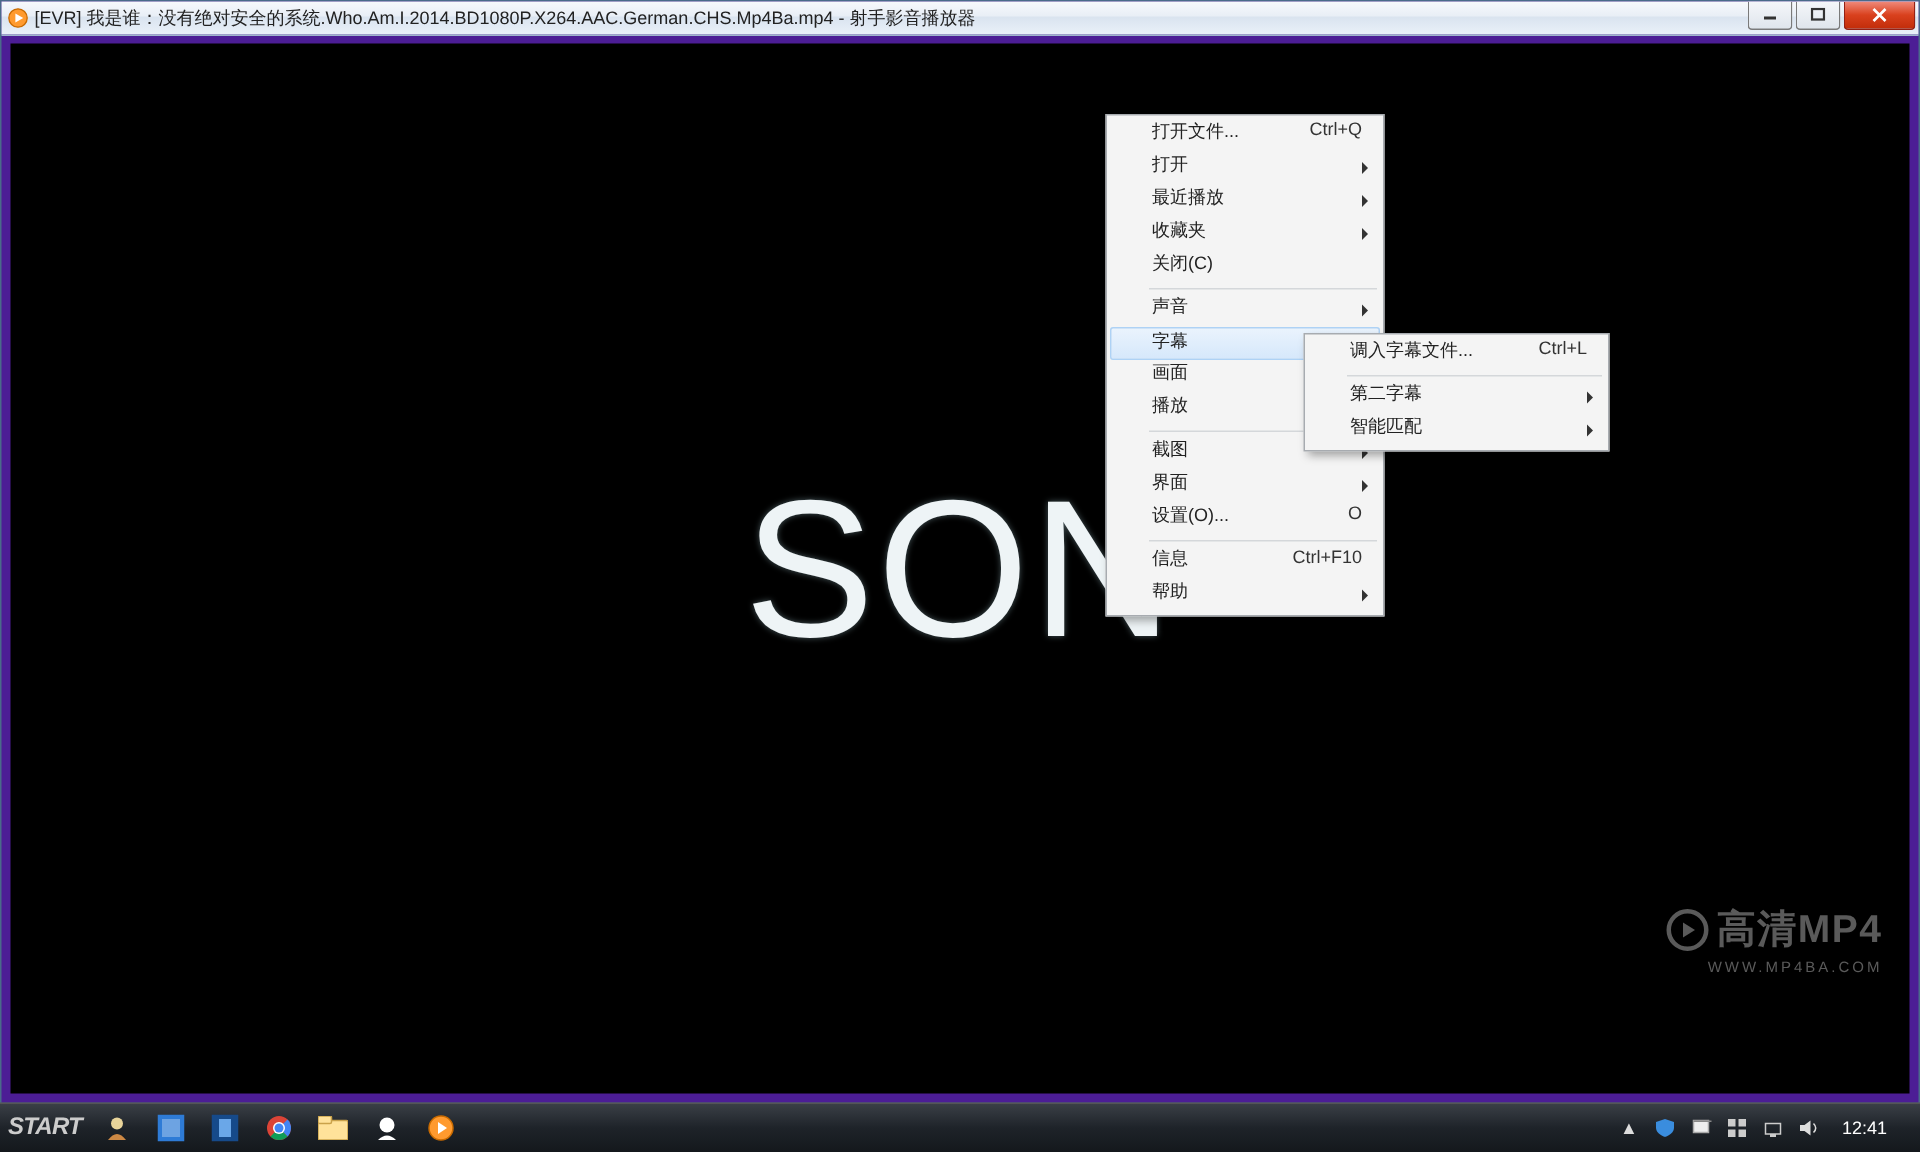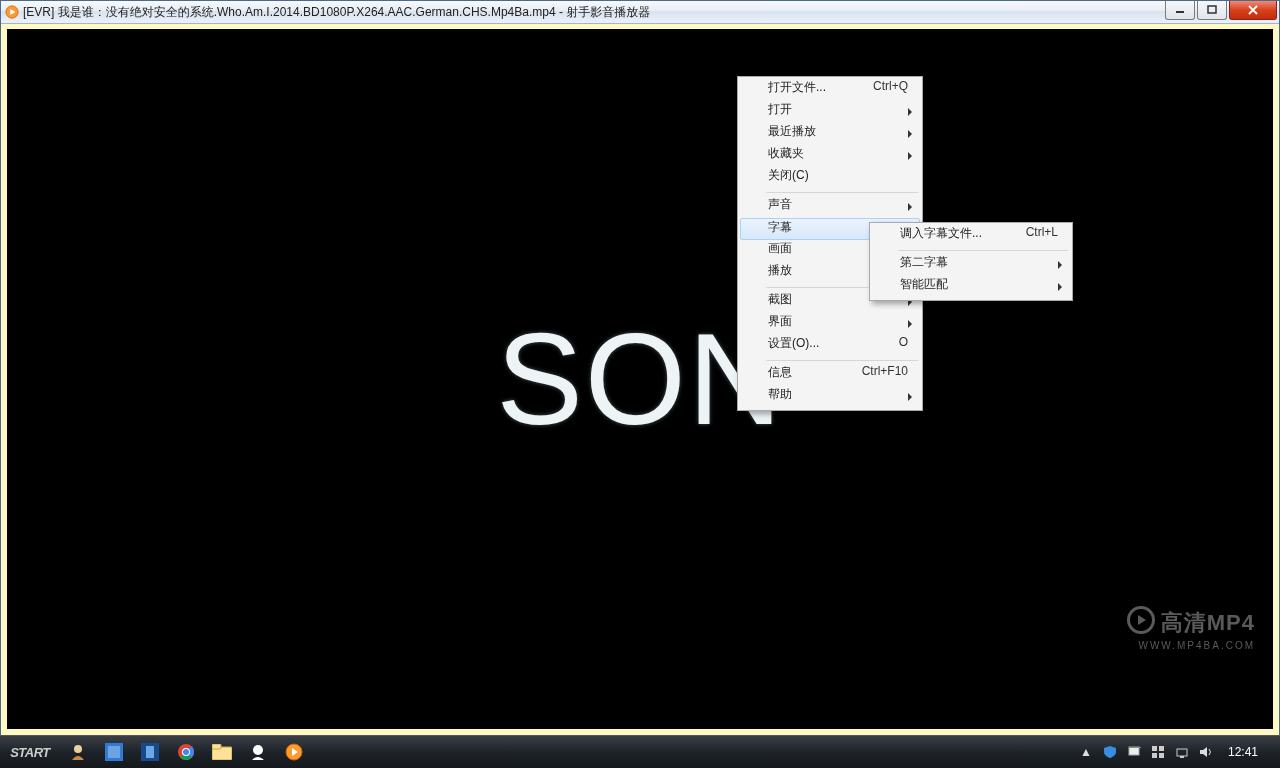--- a/index.html
+++ b/index.html
@@ -1,35 +1,35 @@
 <!DOCTYPE html>
 <html><head>
 <meta charset="utf-8">
 <style>
 html,body{margin:0;padding:0;width:1280px;height:768px;overflow:hidden;font-family:"Microsoft YaHei","Segoe UI",Tahoma,sans-serif;font-size:12px;background:#000}
 
 .taskbar{position:absolute;left:0;right:0;bottom:0;height:32px;background:linear-gradient(to bottom,#3a3f46 0%,#1e2329 50%,#14181c 100%);display:flex;align-items:center;color:#ddd;border-top:1px solid #555}
-.start-btn{width:60px;height:32px;display:flex;align-items:center;justify-content:center;font-weight:bold;font-style:italic;color:#ccc;font-size:13px;letter-spacing:-0.5px}
+.start-btn{width:60px;height:32px;display:flex;align-items:center;justify-content:center;font-weight:bold;font-style:italic;color:#ccc;font-size:16px;letter-spacing:-0.5px}
 .tb-icon{width:34px;height:28px;margin:0 1px;border-radius:2px;display:flex;align-items:center;justify-content:center}
 .tb-icon svg,.tb-icon span{pointer-events:none}
 .tray{margin-left:auto;display:flex;align-items:center;gap:8px;padding:0 6px}
 .tray .clock{color:#fff;font-size:12px;margin-left:6px;margin-right:16px}
 .tray-ico{width:16px;height:16px;display:flex;align-items:center;justify-content:center;color:#ddd}
 
-.win{position:absolute;left:0;top:0;width:1280px;height:736px;background:#fef9c3;border:1px solid #4a6a8a;box-sizing:border-box}
+.win{position:absolute;left:0;top:0;width:1280px;height:736px;background:#4c1d95;border:1px solid #4a6a8a;box-sizing:border-box}
 .titlebar{height:22px;background:linear-gradient(to bottom,#f7f9fc 0%,#e8eef6 45%,#d9e3ef 46%,#eaf1f9 100%);display:flex;align-items:center;border-bottom:1px solid #9fb6cc;position:relative}
 .title-ico{width:14px;height:14px;margin:0 4px 0 4px}
 .title-txt{color:#222;font-size:12px;white-space:nowrap;overflow:hidden}
 .win-ctrls{position:absolute;right:2px;top:0;display:flex;gap:2px}
 .win-btn{width:28px;height:18px;border:1px solid #7a7a7a;border-top:none;border-radius:0 0 3px 3px;background:linear-gradient(to bottom,#f5f7fa,#dfe5ec);display:flex;align-items:center;justify-content:center;font-size:10px;color:#333}
 .win-btn.close{background:linear-gradient(to bottom,#f08a7a 0%,#d9411e 50%,#c22d0a 100%);color:#fff;width:46px;border-color:#932015}
 .video-area{position:absolute;left:6px;right:6px;top:28px;bottom:6px;background:#000;display:flex;align-items:center;justify-content:center}
 .sony{font-family:"Arial Black",Arial,sans-serif;font-weight:400;color:#eef4f6;font-size:130px;letter-spacing:2px;text-shadow:0 0 4px rgba(180,220,230,.4)}
 .watermark{position:absolute;right:18px;bottom:78px;color:#5a5a5a;text-align:right;line-height:1}
-.watermark .l1{font-size:22px;font-weight:bold;letter-spacing:1px;display:flex;align-items:flex-end;gap:6px;justify-content:flex-end}
+.watermark .l1{font-size:26px;font-weight:bold;letter-spacing:1px;display:flex;align-items:flex-start;gap:6px;justify-content:flex-end}
 .watermark .l2{font-size:10px;letter-spacing:2px;margin-top:7px}
 .wm-play{width:22px;height:22px;border:3px solid #5a5a5a;border-radius:50%;display:inline-flex;align-items:center;justify-content:center}
 .wm-play::after{content:"";border-left:8px solid #5a5a5a;border-top:5px solid transparent;border-bottom:5px solid transparent;margin-left:2px}
 
 .menu{position:absolute;background:#f4f4f4;border:1px solid #a7abb0;box-shadow:3px 3px 6px rgba(0,0,0,.35);padding:2px;font-size:12px;color:#222}
 .menu .row{height:22px;display:flex;padding:0 30px 0 28px;white-space:nowrap;position:relative}
 .menu .row.hover{background:linear-gradient(to bottom,#eaf3fd,#d6e8fb);border:1px solid #aed2f5;border-radius:2px;padding:0 29px 0 27px;height:20px}
 .menu .sep{height:1px;background:#d4d7da;margin:3px 2px 3px 26px}
 .menu .arrow{position:absolute;right:8px;top:50%;transform:translateY(-50%);border-left:4px solid #333;border-top:4px solid transparent;border-bottom:4px solid transparent}
 .menu .sc{position:absolute;right:12px;color:#333}

